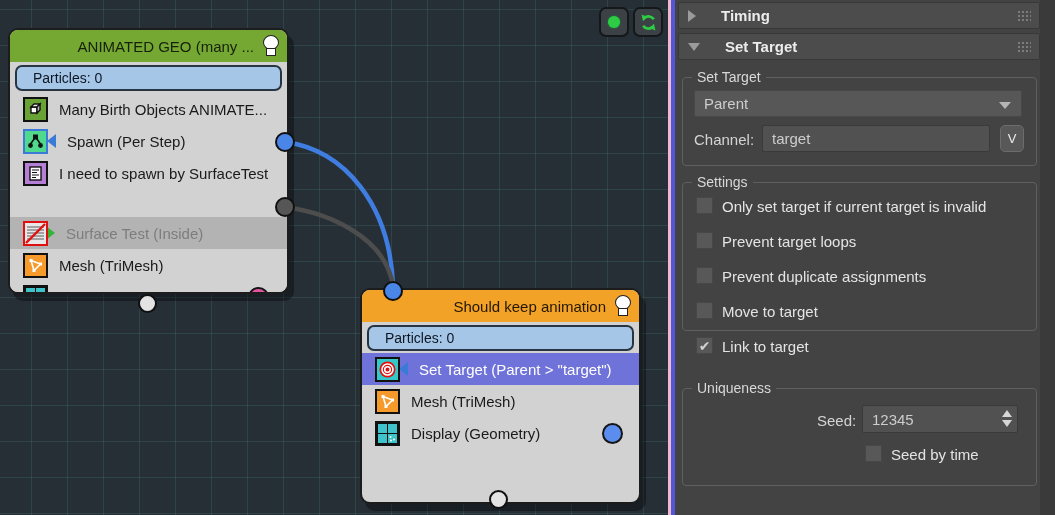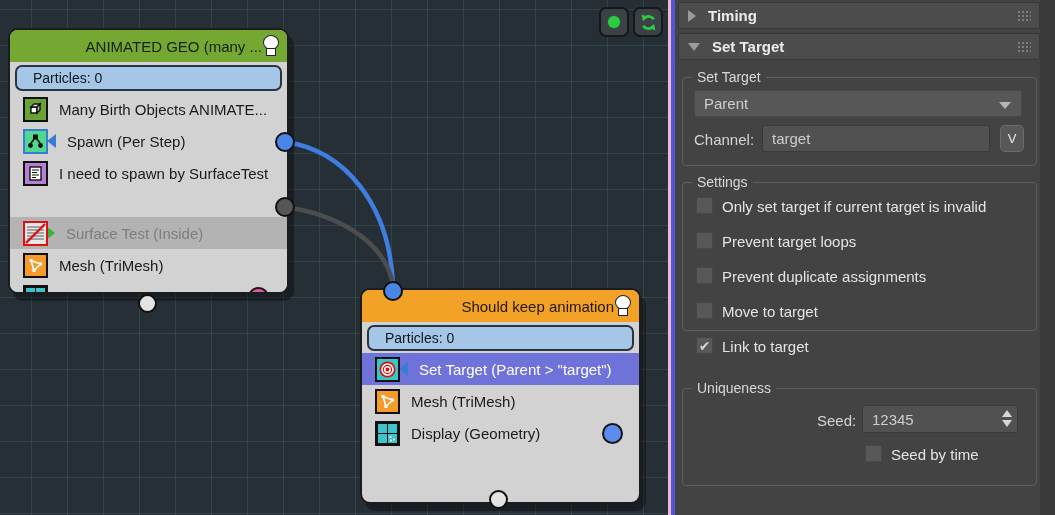--- a/index.html
+++ b/index.html
@@ -19,21 +19,21 @@
   .btn-realtime{left:599px;top:7px;}
   .btn-refresh{left:633px;top:7px;}
   .green-dot{width:12px;height:12px;border-radius:50%;background:#2ecc44;box-shadow:0 0 2px #0a3;}
 
   
   .node{position:absolute;border:2px solid #1c1c1c;border-radius:10px;
     background:#d2d2d2;box-shadow:5px 7px 0 rgba(0,0,0,.35);overflow:hidden;}
   .node1{left:8px;top:28px;width:277px;height:262px;}
   .node2{left:360px;top:288px;width:277px;height:212px;}
   .node-header{height:32px;display:flex;align-items:center;justify-content:flex-end;
-    padding:0 8px 0 10px;}
+    padding:0 8px 0 10px;gap:8px;}
   .node-header.green{background:#74a833;}
   .node-header.orange{background:#f2a227;}
   .node-title{font-size:15px;color:#17200a;white-space:nowrap;}
   .node-header.orange .node-title{color:#241703;}
   .bulb{width:17px;height:22px;display:flex;flex-direction:column;align-items:center;flex:none;}
   .bulb-glass{width:14px;height:13px;border-radius:50%;background:#fff;border:1px solid #222;}
   .bulb-base{width:8px;height:6px;background:#fff;border:1px solid #222;margin-top:-2px;}
   .particles-wrap{padding:3px 5px 2px 5px;}
   .particles-bar{height:22px;background:#a6c6e8;border:2px solid #273442;border-radius:7px;
     display:flex;align-items:center;padding-left:16px;font-size:14px;color:#0c1722;}
@@ -71,21 +71,21 @@
   
   .panel{position:absolute;left:675px;top:0;width:380px;height:515px;background:#434343;
     font-size:14px;color:#dedede;}
   .panel-strip{position:absolute;left:365px;top:0;width:15px;height:515px;background:#3a3a3a;}
   .rollout{position:absolute;left:3px;width:362px;height:27px;background:#4c4c4c;
     border:1px solid #383838;border-radius:2px;box-sizing:border-box;
     display:flex;align-items:center;}
   .rollout .tri{margin-left:9px;width:0;height:0;}
   .tri.right{border-top:6px solid transparent;border-bottom:6px solid transparent;border-left:8px solid #9b9b9b;}
   .tri.down{border-left:6px solid transparent;border-right:6px solid transparent;border-top:8px solid #9b9b9b;}
-  .rollout-title{font-weight:bold;font-size:15px;color:#ececec;margin-left:12px;}
+  .rollout-title{font-weight:bold;font-size:15px;color:#ececec;margin-left:25px;}
   .dots{position:absolute;right:8px;top:7px;width:14px;height:13px;
     background-image:radial-gradient(#7d7d7d 1px,transparent 1.2px);background-size:4px 4px;}
   .group{position:absolute;left:7px;width:355px;border:1px solid #5f5f5f;border-radius:4px;box-sizing:border-box;}
   .group-label{position:absolute;top:-9px;left:9px;background:#434343;padding:0 5px;color:#d8d8d8;font-size:14px;}
   .dropdown{position:absolute;left:19px;top:90px;width:328px;height:27px;background:#575757;
     border:1px solid #484848;border-radius:2px;box-sizing:border-box;display:flex;align-items:center;
     padding-left:9px;color:#cdcdcd;font-size:15px;}
   .dd-arrow{position:absolute;right:10px;top:11px;width:0;height:0;
     border-left:6px solid transparent;border-right:6px solid transparent;border-top:7px solid #b5b5b5;}
   .field-label{position:absolute;color:#d4d4d4;font-size:15px;}

